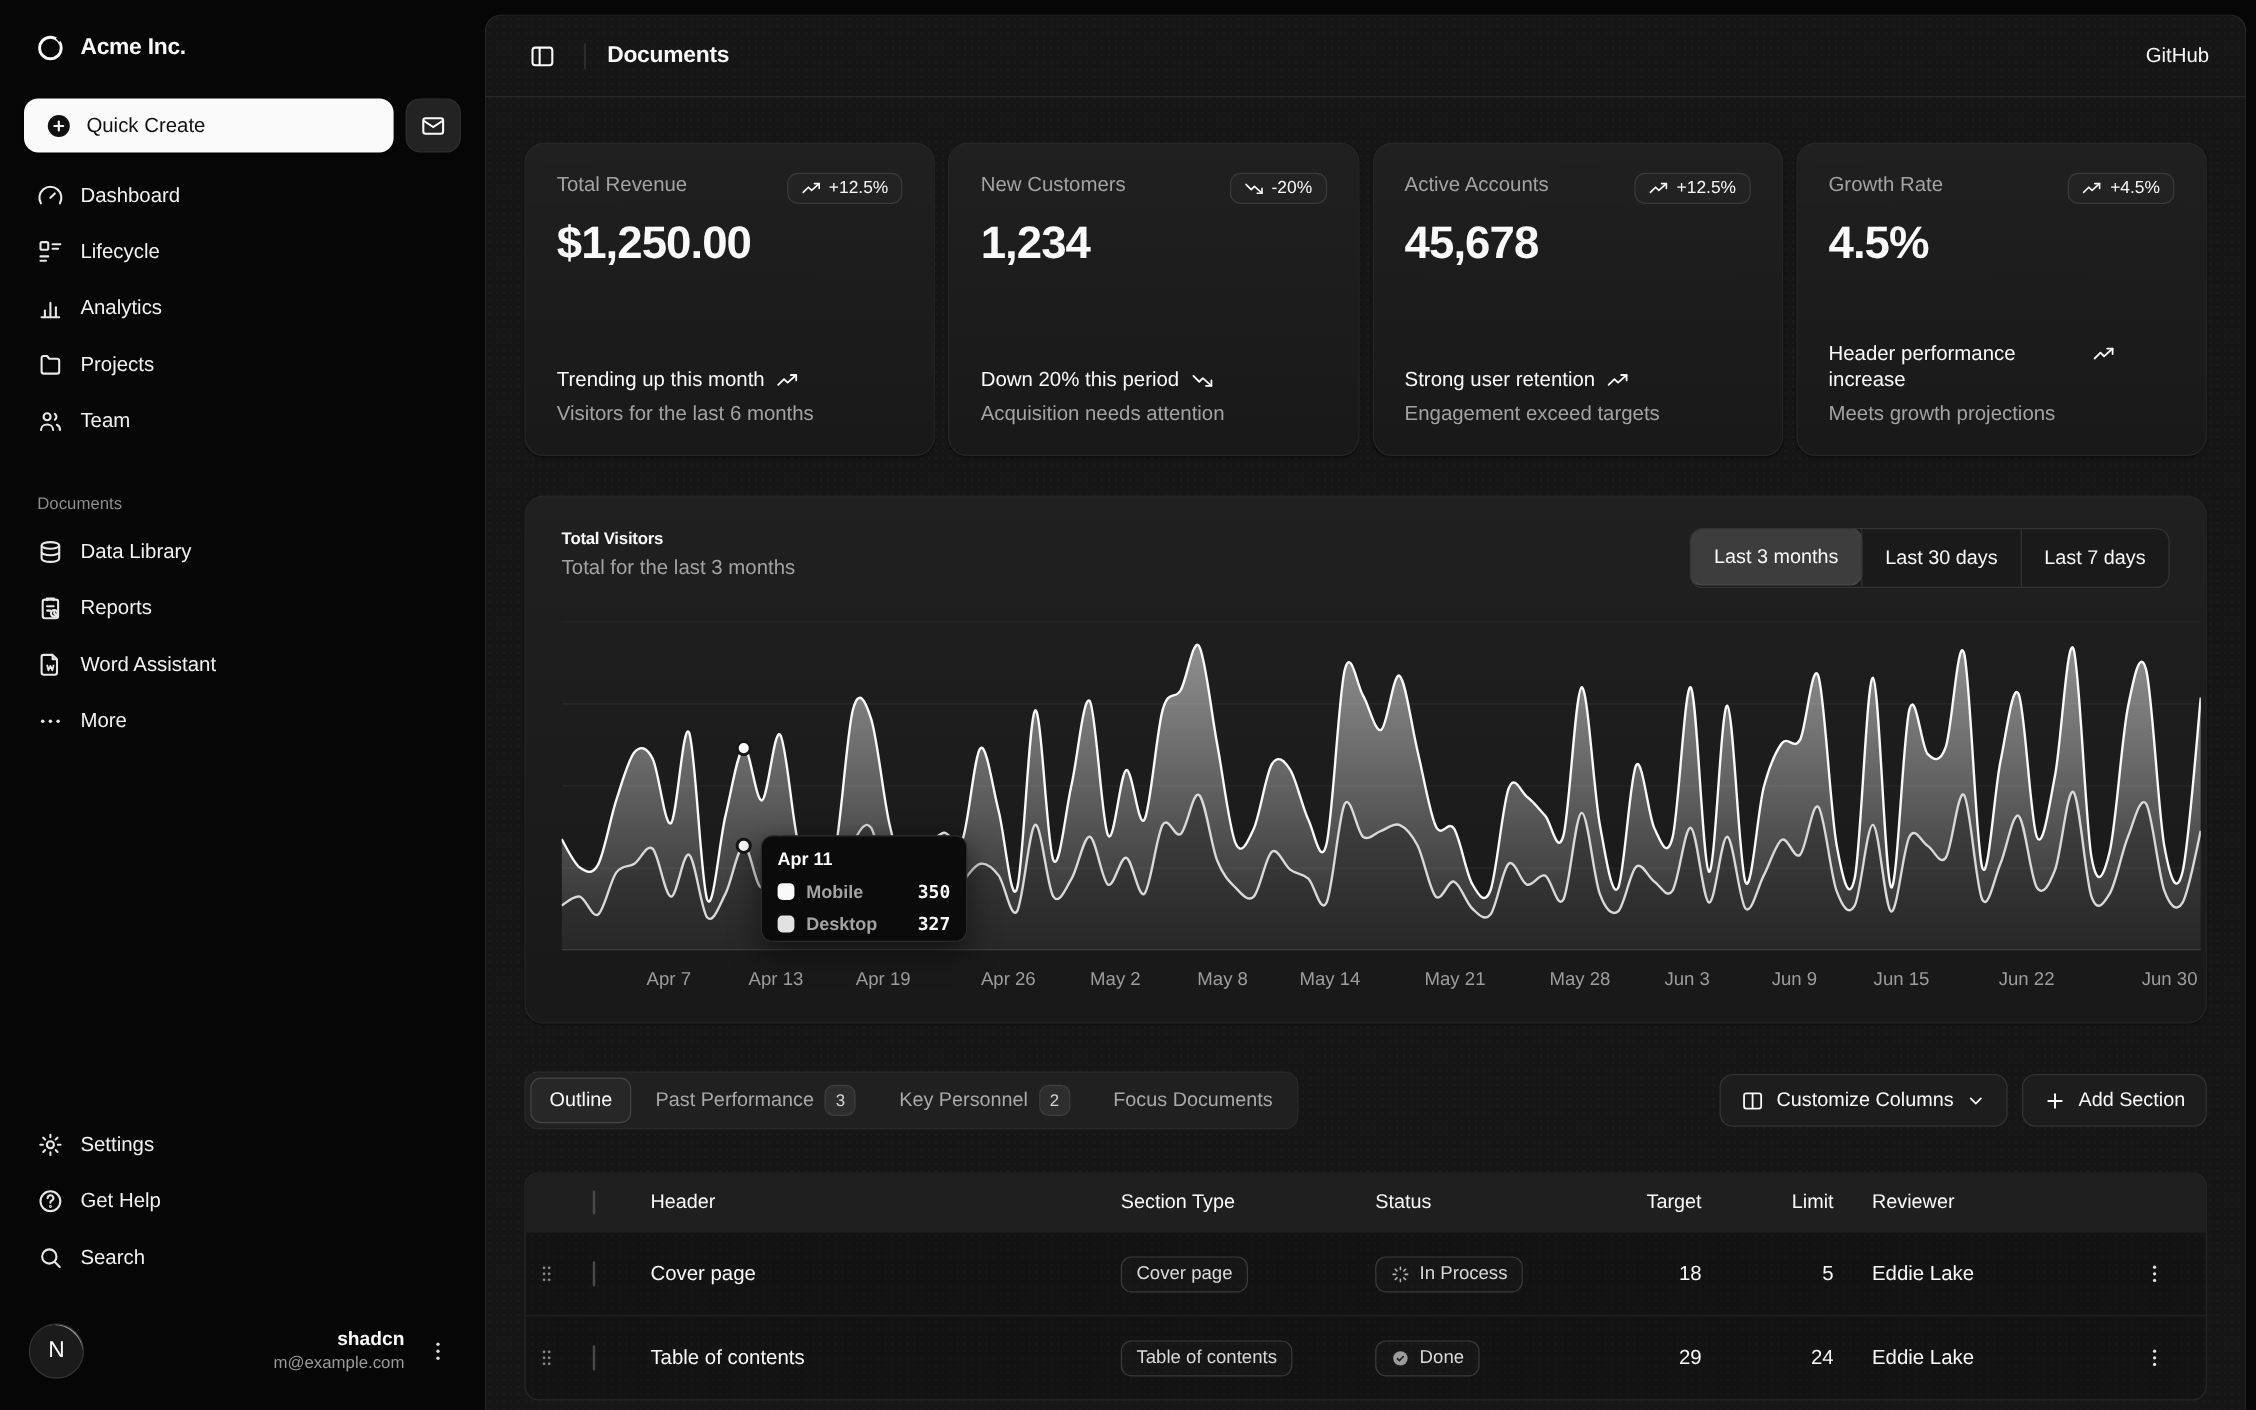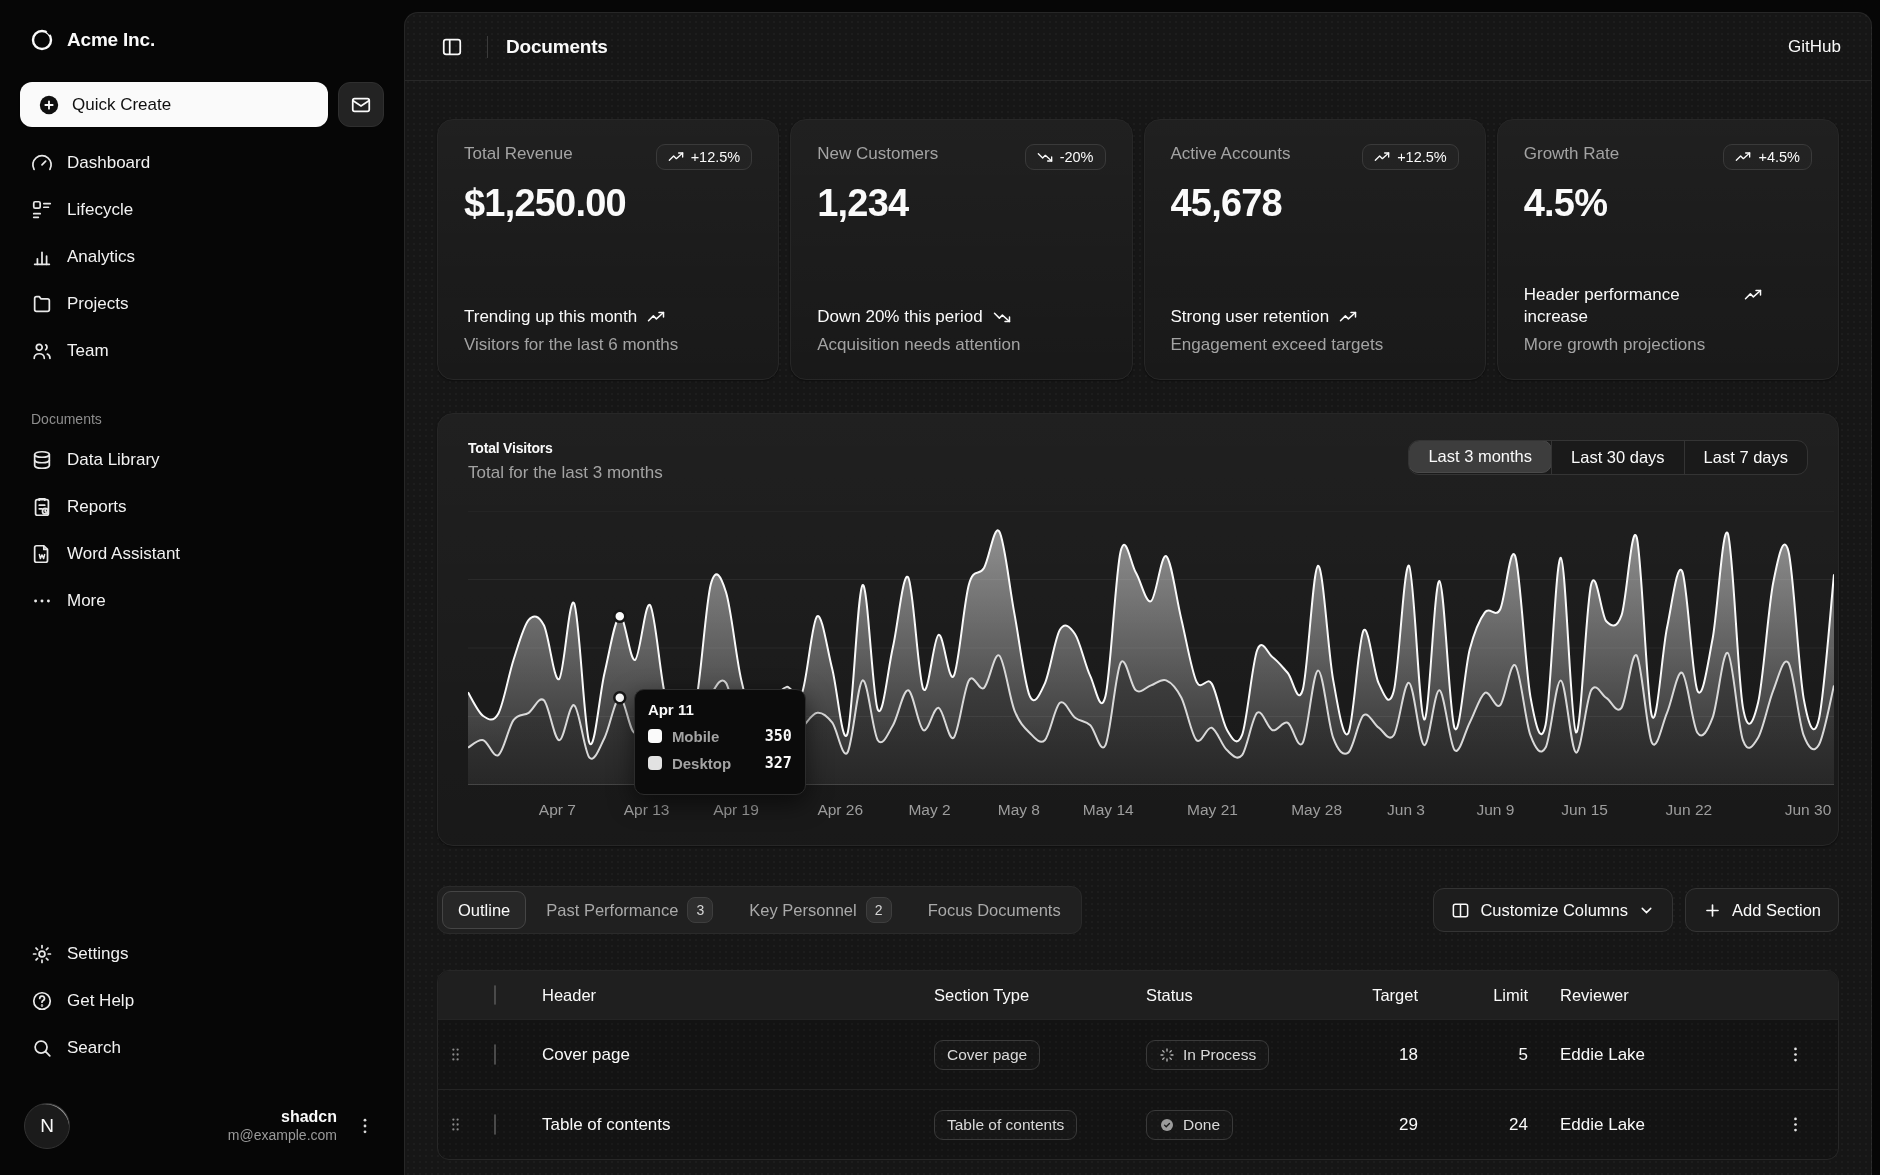--- a/index.html
+++ b/index.html
@@ -80,30 +80,30 @@
   .foot1 .txt { max-width:210px; }
   .foot2 { margin-top:7px; font-size:17px; color:#a3a3a3; }
   .trend-ic { margin-top:2px; }
 
   
   .chart-card { margin-top:33px; padding:26px 30px 18px; }
   .chart-head { display:flex; align-items:flex-start; justify-content:space-between; }
   .chart-title { font-size:14px; font-weight:700; letter-spacing:-.2px; }
   .chart-sub { margin-top:7px; font-size:17px; color:#a3a3a3; }
   .seg-group { display:flex; border:1px solid #343434; border-radius:11px; overflow:hidden; background:#1a1a1a; }
-  .seg { height:33px; padding:0 19px; display:flex; align-items:center; font-size:16.5px; color:#fafafa; cursor:pointer; border:none; background:transparent; font-family:inherit; border-left:1px solid #343434; }
+  .seg { height:48px; padding:0 19px; display:flex; align-items:center; font-size:16.5px; color:#fafafa; cursor:pointer; border:none; background:transparent; font-family:inherit; border-left:1px solid #343434; }
   .seg:first-child { border-left:none; }
   .seg.active { background:#3d3d3d; border-radius:10px; margin:-1px; border:1px solid #4a4a4a; }
   .chart-wrap { position:relative; margin-top:28px; height:274px; }
   .chart-wrap svg.plot { position:absolute; inset:0; }
   .xaxis { position:relative; height:34px; margin-top:8px; }
   .xaxis span { position:absolute; top:8px; transform:translateX(-50%); font-size:15.5px; color:#9d9d9d; white-space:nowrap; }
   .tooltip {
     position:absolute; left:calc(11.111% + 17px); top:178px; width:172px; z-index:5;
-    background:#0b0b0b; border:1px solid #2c2c2c; border-radius:10px; padding:11px 13px 22px;
+    background:#0b0b0b; border:1px solid #2c2c2c; border-radius:10px; padding:11px 13px 5px;
     box-shadow:0 8px 24px rgba(0,0,0,.55);
   }
   .tt-date { font-size:15px; font-weight:700; }
   .tt-row { display:flex; align-items:center; gap:10px; margin-top:9px; }
   .tt-swatch { width:14px; height:14px; border-radius:4px; flex:none; }
   .tt-name { flex:1; font-size:15px; color:#a3a3a3;font-weight:bold; }
   .tt-val { font-size:15px; font-weight:700; font-family:"DejaVu Sans Mono", monospace; }
 
   
   .list-toolbar { margin-top:40px; display:flex; align-items:center; justify-content:space-between; }
@@ -421,21 +421,21 @@
         <div class="stat-value">4.5%</div>
         <div class="stat-foot">
           <div class="foot1">
               <span class="txt">Header performance increase</span>
             <svg class="trend-ic t-up" width="18" height="18" viewBox="0 0 24 24" fill="none" stroke="#fafafa" stroke-width="2" stroke-linecap="round" stroke-linejoin="round">
                 <path d="m2 17 6.5-6.5 4 4L22 6"></path>
                 <path d="M16 6h6v6"></path>
               </svg>
 
           </div>
-          <div class="foot2">More growth projections</div>
+          <div class="foot2">Meets growth projections</div>
         </div>
       </div>
     </section>
 
     <section class="card chart-card">
       <div class="chart-head">
         <div>
           <div class="chart-title">Total Visitors</div>
           <div class="chart-sub">Total for the last 3 months</div>
         </div>

